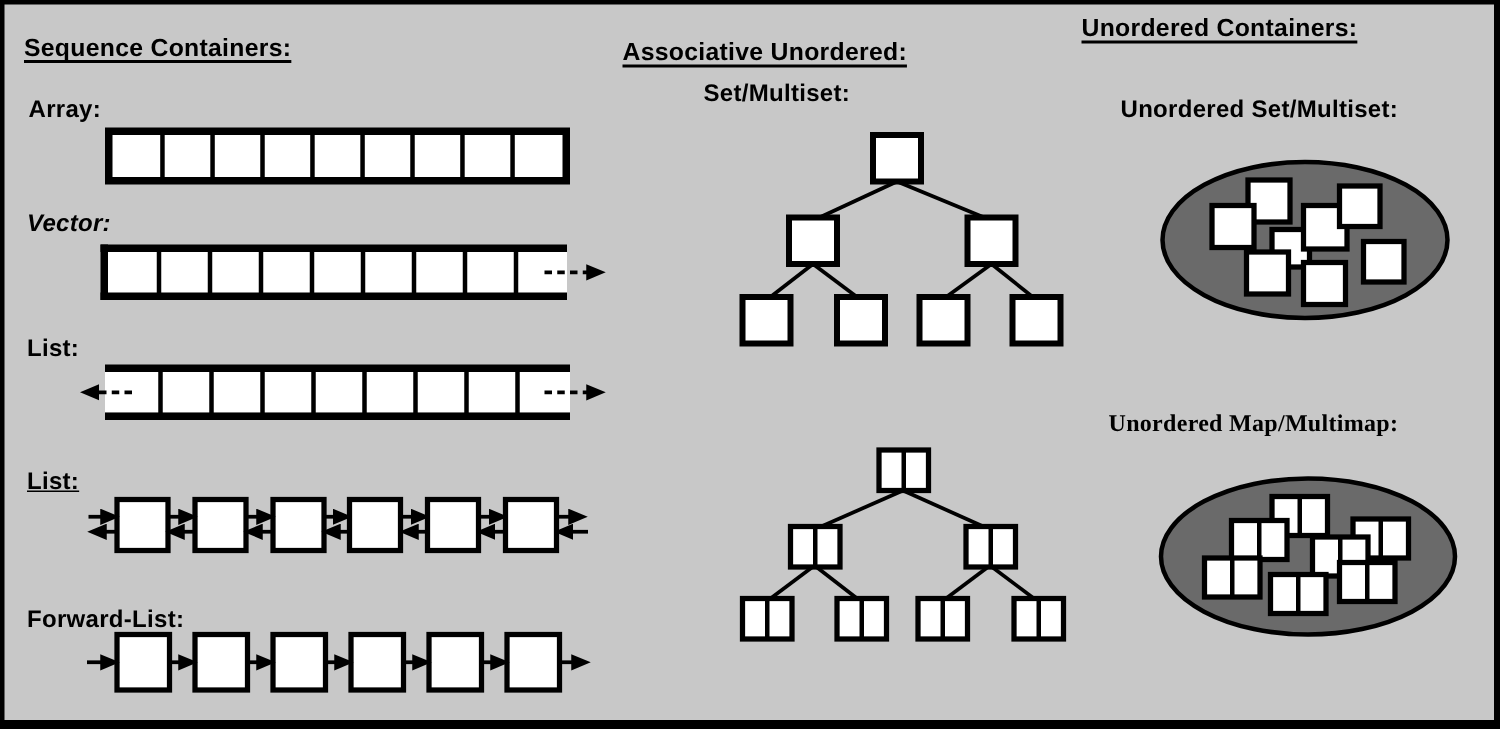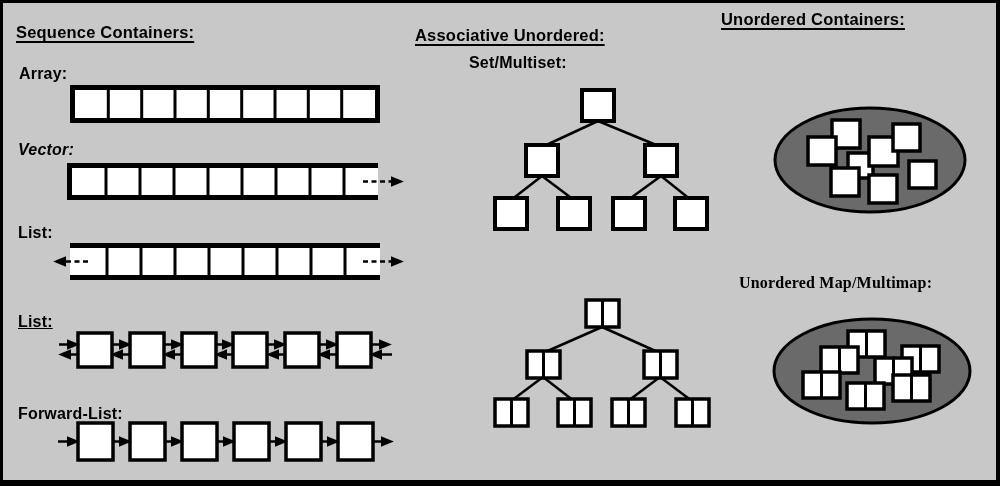--- a/index.html
+++ b/index.html
@@ -22,20 +22,21 @@
   <div class="lbl hdg" style="left:721px;top:10px;">Unordered Containers:</div>
 
   <div class="lbl" style="left:19px;top:65px;">Array:</div>
   <div class="lbl" style="left:18px;top:141px;font-style:italic;">Vector:</div>
   <div class="lbl" style="left:18px;top:224px;">List:</div>
   <div class="lbl" style="left:18px;top:313px;text-decoration:underline;">List:</div>
   <div class="lbl" style="left:18px;top:405px;">Forward-List:</div>
 
   <div class="lbl" style="left:469px;top:54px;">Set/Multiset:</div>
 
+  <div class="lbl" style="left:747px;top:65px;">Unordered Set/Multiset:</div>
   <div class="lbl" style="left:739px;top:274px;font-family:Liberation Serif, serif;">Unordered Map/Multimap:</div>
 
   <svg width="1000" height="486" viewBox="0 0 1000 486">
     <defs>
       <marker id="ah" viewBox="0 0 12 10" refX="2" refY="5" markerWidth="13" markerHeight="11" orient="auto" markerUnits="userSpaceOnUse">
         <path d="M0,0 L12,5 L0,10 z" fill="#000"></path>
       </marker>
     </defs>
 
     <g>

